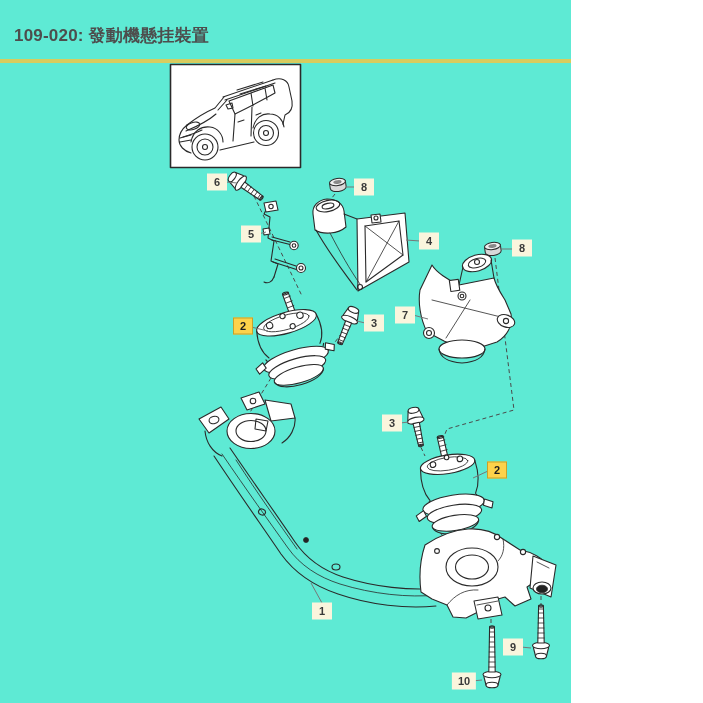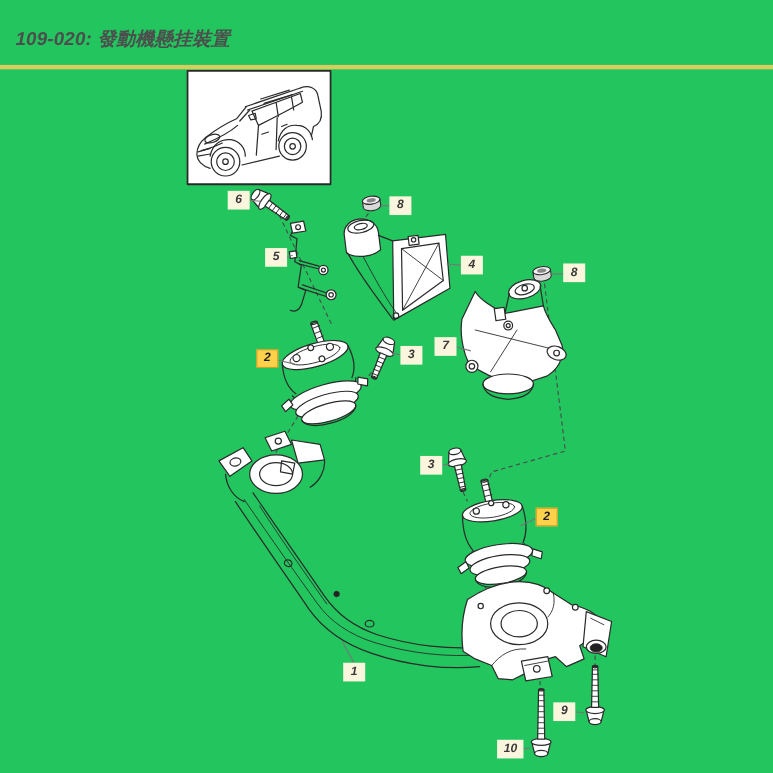--- a/index.html
+++ b/index.html
@@ -4,21 +4,21 @@
 <style>
   :root{
     --rule-gold:#d8cc5e;
     --callout-bg:#faf5dd;
     --highlight-bg:#fdd24a;
     --highlight-border:#c8a128;
     --ink:#2a2a2a;
   }
   html,body{margin:0;padding:0;background:#fff;}
   body{width:703px;height:703px;font-family:"Liberation Sans",sans-serif;}
-  .page{position:relative;width:703px;height:703px;background:#22c55e;overflow:hidden;font-style:italic;}
+  .page{position:relative;width:571px;height:703px;background:#5eead4;overflow:hidden;}
   .title{position:absolute;left:14px;top:24px;font-size:17px;font-weight:bold;color:#4d4d4d;letter-spacing:.2px;white-space:nowrap;}
   .rule{position:absolute;left:0;top:59px;width:703px;height:4px;background:var(--rule-gold);}
   svg.art{position:absolute;left:0;top:0;}
   .ln{fill:none;stroke:var(--ink);stroke-width:1.1;stroke-linejoin:round;stroke-linecap:round;}
   .lnw{fill:#fff;stroke:var(--ink);stroke-width:1.1;stroke-linejoin:round;stroke-linecap:round;}
   .thick{stroke-width:1.6;}
   .thin{stroke-width:.8;}
   .dash{fill:none;stroke:#4a4a4a;stroke-width:1;stroke-dasharray:4 3;}
   .leader{stroke:#777;stroke-width:1;fill:none;}
   .darkfill{fill:#222;stroke:var(--ink);stroke-width:.8;}

